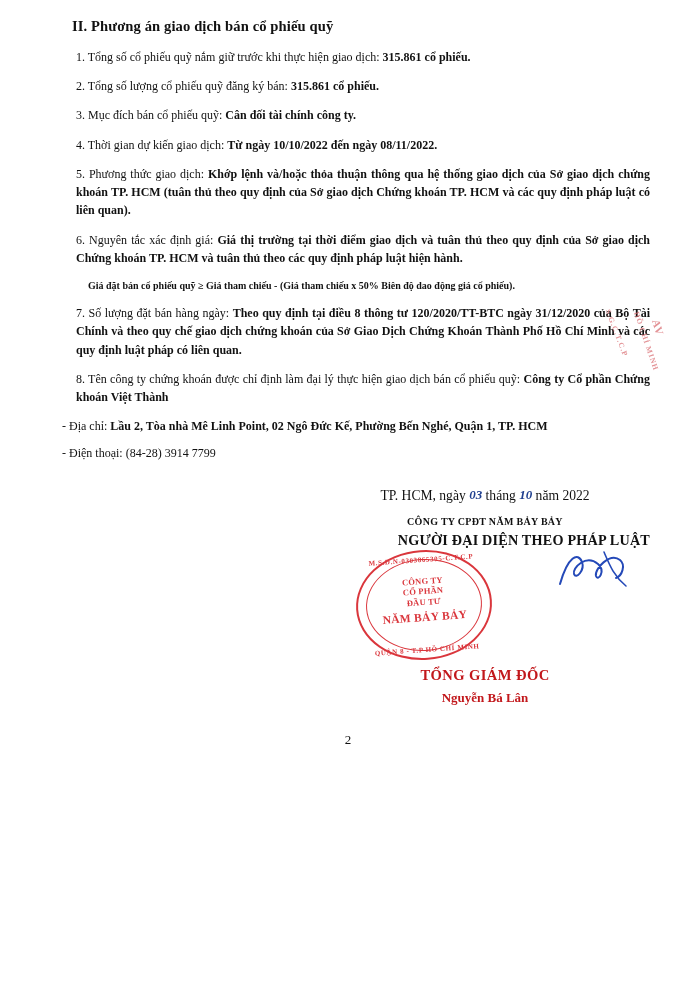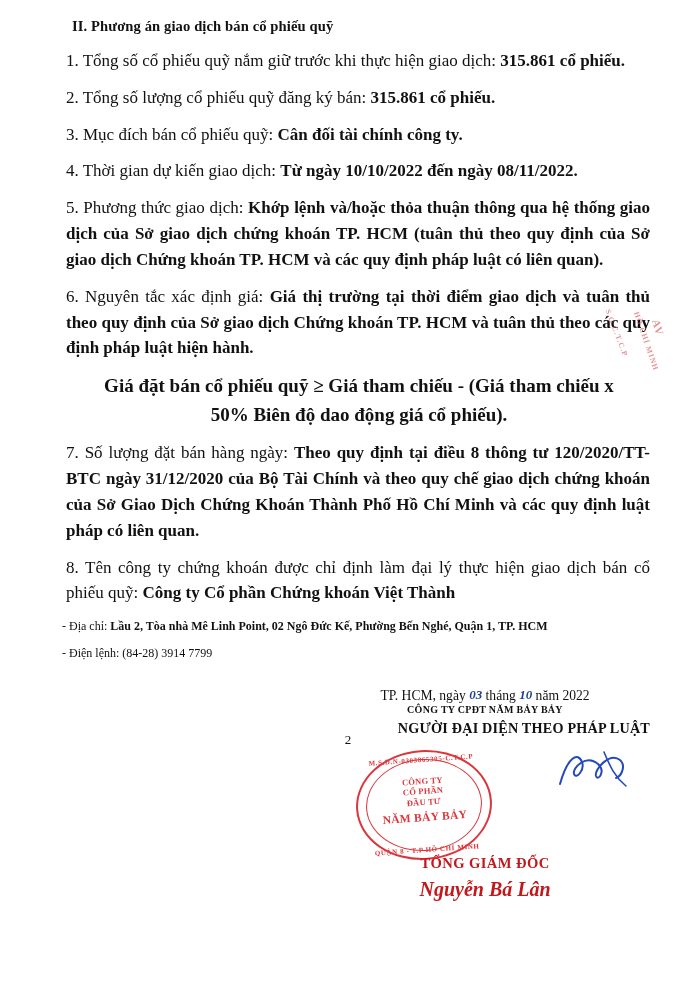--- a/index.html
+++ b/index.html
@@ -22,33 +22,33 @@
     box-sizing: border-box;
     padding: 18px 40px 0 62px;
   }
   .doc-title {
     font-weight: bold;
     font-size: 14.6px;
     margin: 0 0 13px 10px;
     letter-spacing: 0.1px;
   }
   .para {
-    font-size: 17px;
+    font-size: 12px;
     line-height: 1.52;
-    margin: 0 0 11px 4px;
+    margin: 0 0 11px 14px;
     text-align: justify;
     padding-right: 6px;
   }
   .b {
     font-weight: bold;
   }
   .center-note {
-    font-size: 19px;
+    font-size: 10px;
     line-height: 1.5;
-    text-align: center;
+    text-align: left;
     font-weight: bold;
     margin: 4px 0 11px 0;
     padding: 0 26px;
   }
   .contact {
     font-size: 12px;
     line-height: 1.5;
     margin: 0 0 9px 0;
     text-align: justify;
     padding-right: 6px;
@@ -56,21 +56,21 @@
   .sign-block {
     margin-top: 26px;
     text-align: center;
     width: 330px;
     margin-left: auto;
     margin-right: 6px;
     position: relative;
   }
   .sign-date {
     font-size: 13.6px;
-    margin-bottom: 0;
+    margin-bottom: 12px;
     white-space: nowrap;
   }
   .hand-num {
     font-family: "Liberation Serif", serif;
     color: #1f3f8f;
     font-style: italic;
     font-weight: bold;
     font-size: 13px;
     position: relative;
     top: -1px;
@@ -89,23 +89,22 @@
   }
   .title-gd {
     color: #c2181c;
     font-weight: bold;
     font-size: 14.6px;
     letter-spacing: 0.4px;
     margin-top: 118px;
   }
   .sign-name {
     color: #c2181c;
-    font-style: italic;
-    font-weight: bold;
-    font-size: 20px;
+    font-weight: bold;
+    font-size: 13px;
     margin-top: 6px;
     font-family: "Liberation Serif", serif;
   }
   
   .seal {
     position: absolute;
     left: 36px;
     top: 62px;
     width: 132px;
     height: 106px;
@@ -248,21 +247,21 @@
     <span>8. Tên công ty chứng khoán được chỉ định làm đại lý thực hiện giao dịch bán cổ phiếu quỹ:</span>
     <span class="b">Công ty Cổ phần Chứng khoán Việt Thành</span>
   </p>
 
   <p class="contact">
     <span>- Địa chỉ:</span>
     <span class="b">Lầu 2, Tòa nhà Mê Linh Point, 02 Ngô Đức Kế, Phường Bến Nghé, Quận 1, TP. HCM</span>
   </p>
 
   <p class="contact">
-    <span>- Điện lệnh:</span>
+    <span>- Điện thoại:</span>
     <span>(84-28) 3914 7799</span>
   </p>
 
 
   <div class="side-stamp">
     <span class="arcline l1">S.G.C.T.C.P</span>
     <span class="arcline l2">HỒ CHÍ MINH</span>
     <span class="arcline l3">AV</span>
   </div>
 

